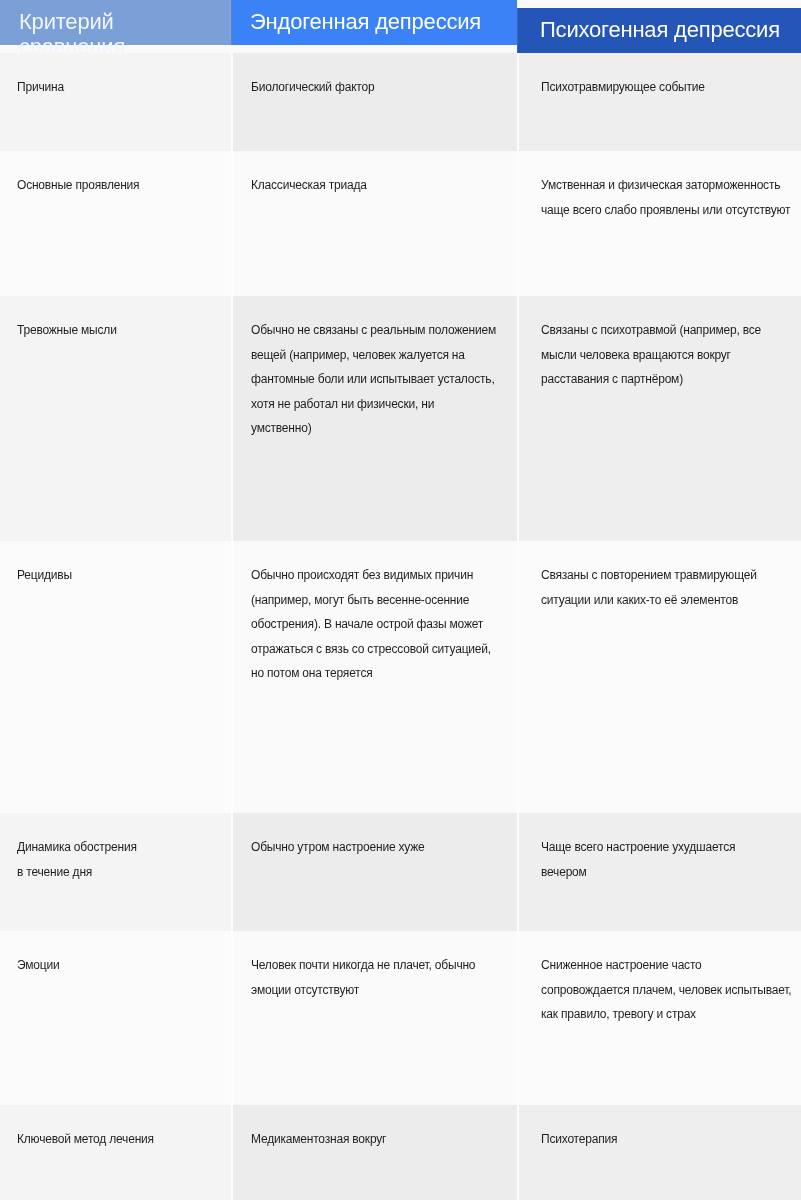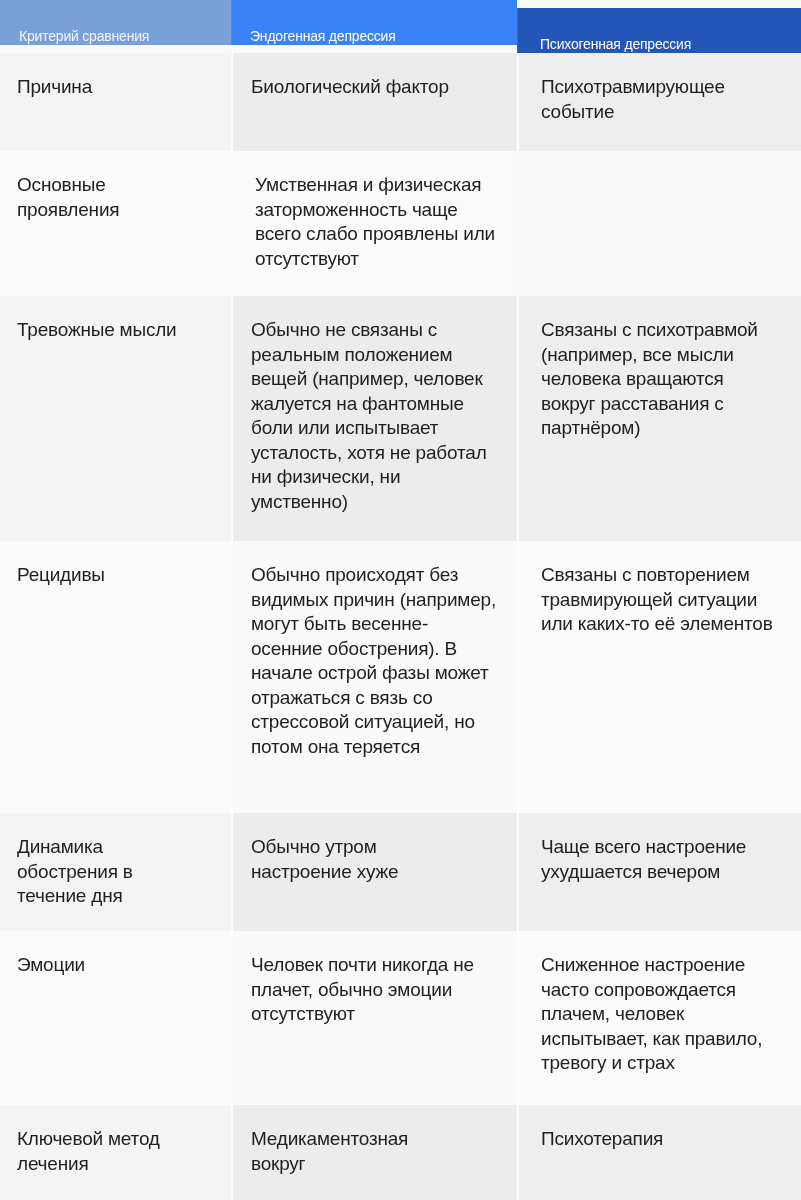--- a/index.html
+++ b/index.html
@@ -6,30 +6,30 @@
     body {
       width: 801px; height: 1200px; overflow: hidden;
       background: #fafafa;
       font-family: "Liberation Sans", "DejaVu Sans", sans-serif;
       color: #1f1f1f;
     }
     .table { width: 801px; display: flex; flex-direction: column; }
     .row { display: flex; width: 801px; }
     .cell {
       box-sizing: border-box;
-      font-size: 19px;
+      font-size: 12px;
       line-height: 24.5px;
       letter-spacing: -0.2px;
       padding: 22px 16px 0 17px;
     }
     .c1 { width: 231px; }
     .c2 { width: 286px; padding-left: 18px; border-left: 2px solid #fdfdfd; }
     .c3 { width: 284px; padding-left: 22px; border-left: 2px solid #fdfdfd; }
     .header .cell {
-      height: 45px; padding-top: 24px; color: #ffffff; font-size: 14px;
+      height: 45px; padding-top: 10px; color: #ffffff; font-size: 22px;
       border-left: 2px solid rgba(255,255,255,0.0);
     }
     .header .c1 { background: #7b9fd7; color: #f2f5fb; }
     .header .c2 { background: #3b82f6; border-left: 1px solid #5b82cc; }
     .header .c3 { background: #2456b8; border-left: 1px solid #3a66c0; margin-top: 8px; }
     .gray .c1 { background: #f4f4f4; }
     .gray .c2 { background: #ececec; }
     .gray .c3 { background: #eeeeee; }
     .white .c1 { background: #fbfbfb; }
     .white .c2 { background: #fafafa; }
@@ -46,20 +46,21 @@
   </div>
 
   <div class="row gray" style="height:98px">
     <div class="cell c1" style="width:231px">Причина</div>
     <div class="cell c2">Биологический фактор</div>
     <div class="cell c3" style="padding-right:40px">Психотравмирующее событие</div>
   </div>
 
   <div class="row white" style="height:145px">
     <div class="cell c1" style="padding-right:80px">Основные проявления</div>
+    <div class="cell c2">Классическая триада</div>
     <div class="cell c3" style="padding-right:10px">Умственная и физическая заторможенность чаще всего слабо проявлены или отсутствуют</div>
   </div>
 
   <div class="row gray" style="height:245px">
     <div class="cell c1">Тревожные мысли</div>
     <div class="cell c2" style="padding-right:20px">Обычно не связаны с реальным положением вещей (например, человек жалуется на фантомные боли или испытывает усталость, хотя не работал ни физически, ни умственно)</div>
     <div class="cell c3" style="padding-right:20px">Связаны с психотравмой (например, все мысли человека вращаются вокруг расставания с партнёром)</div>
   </div>
 
   <div class="row white" style="height:272px">

